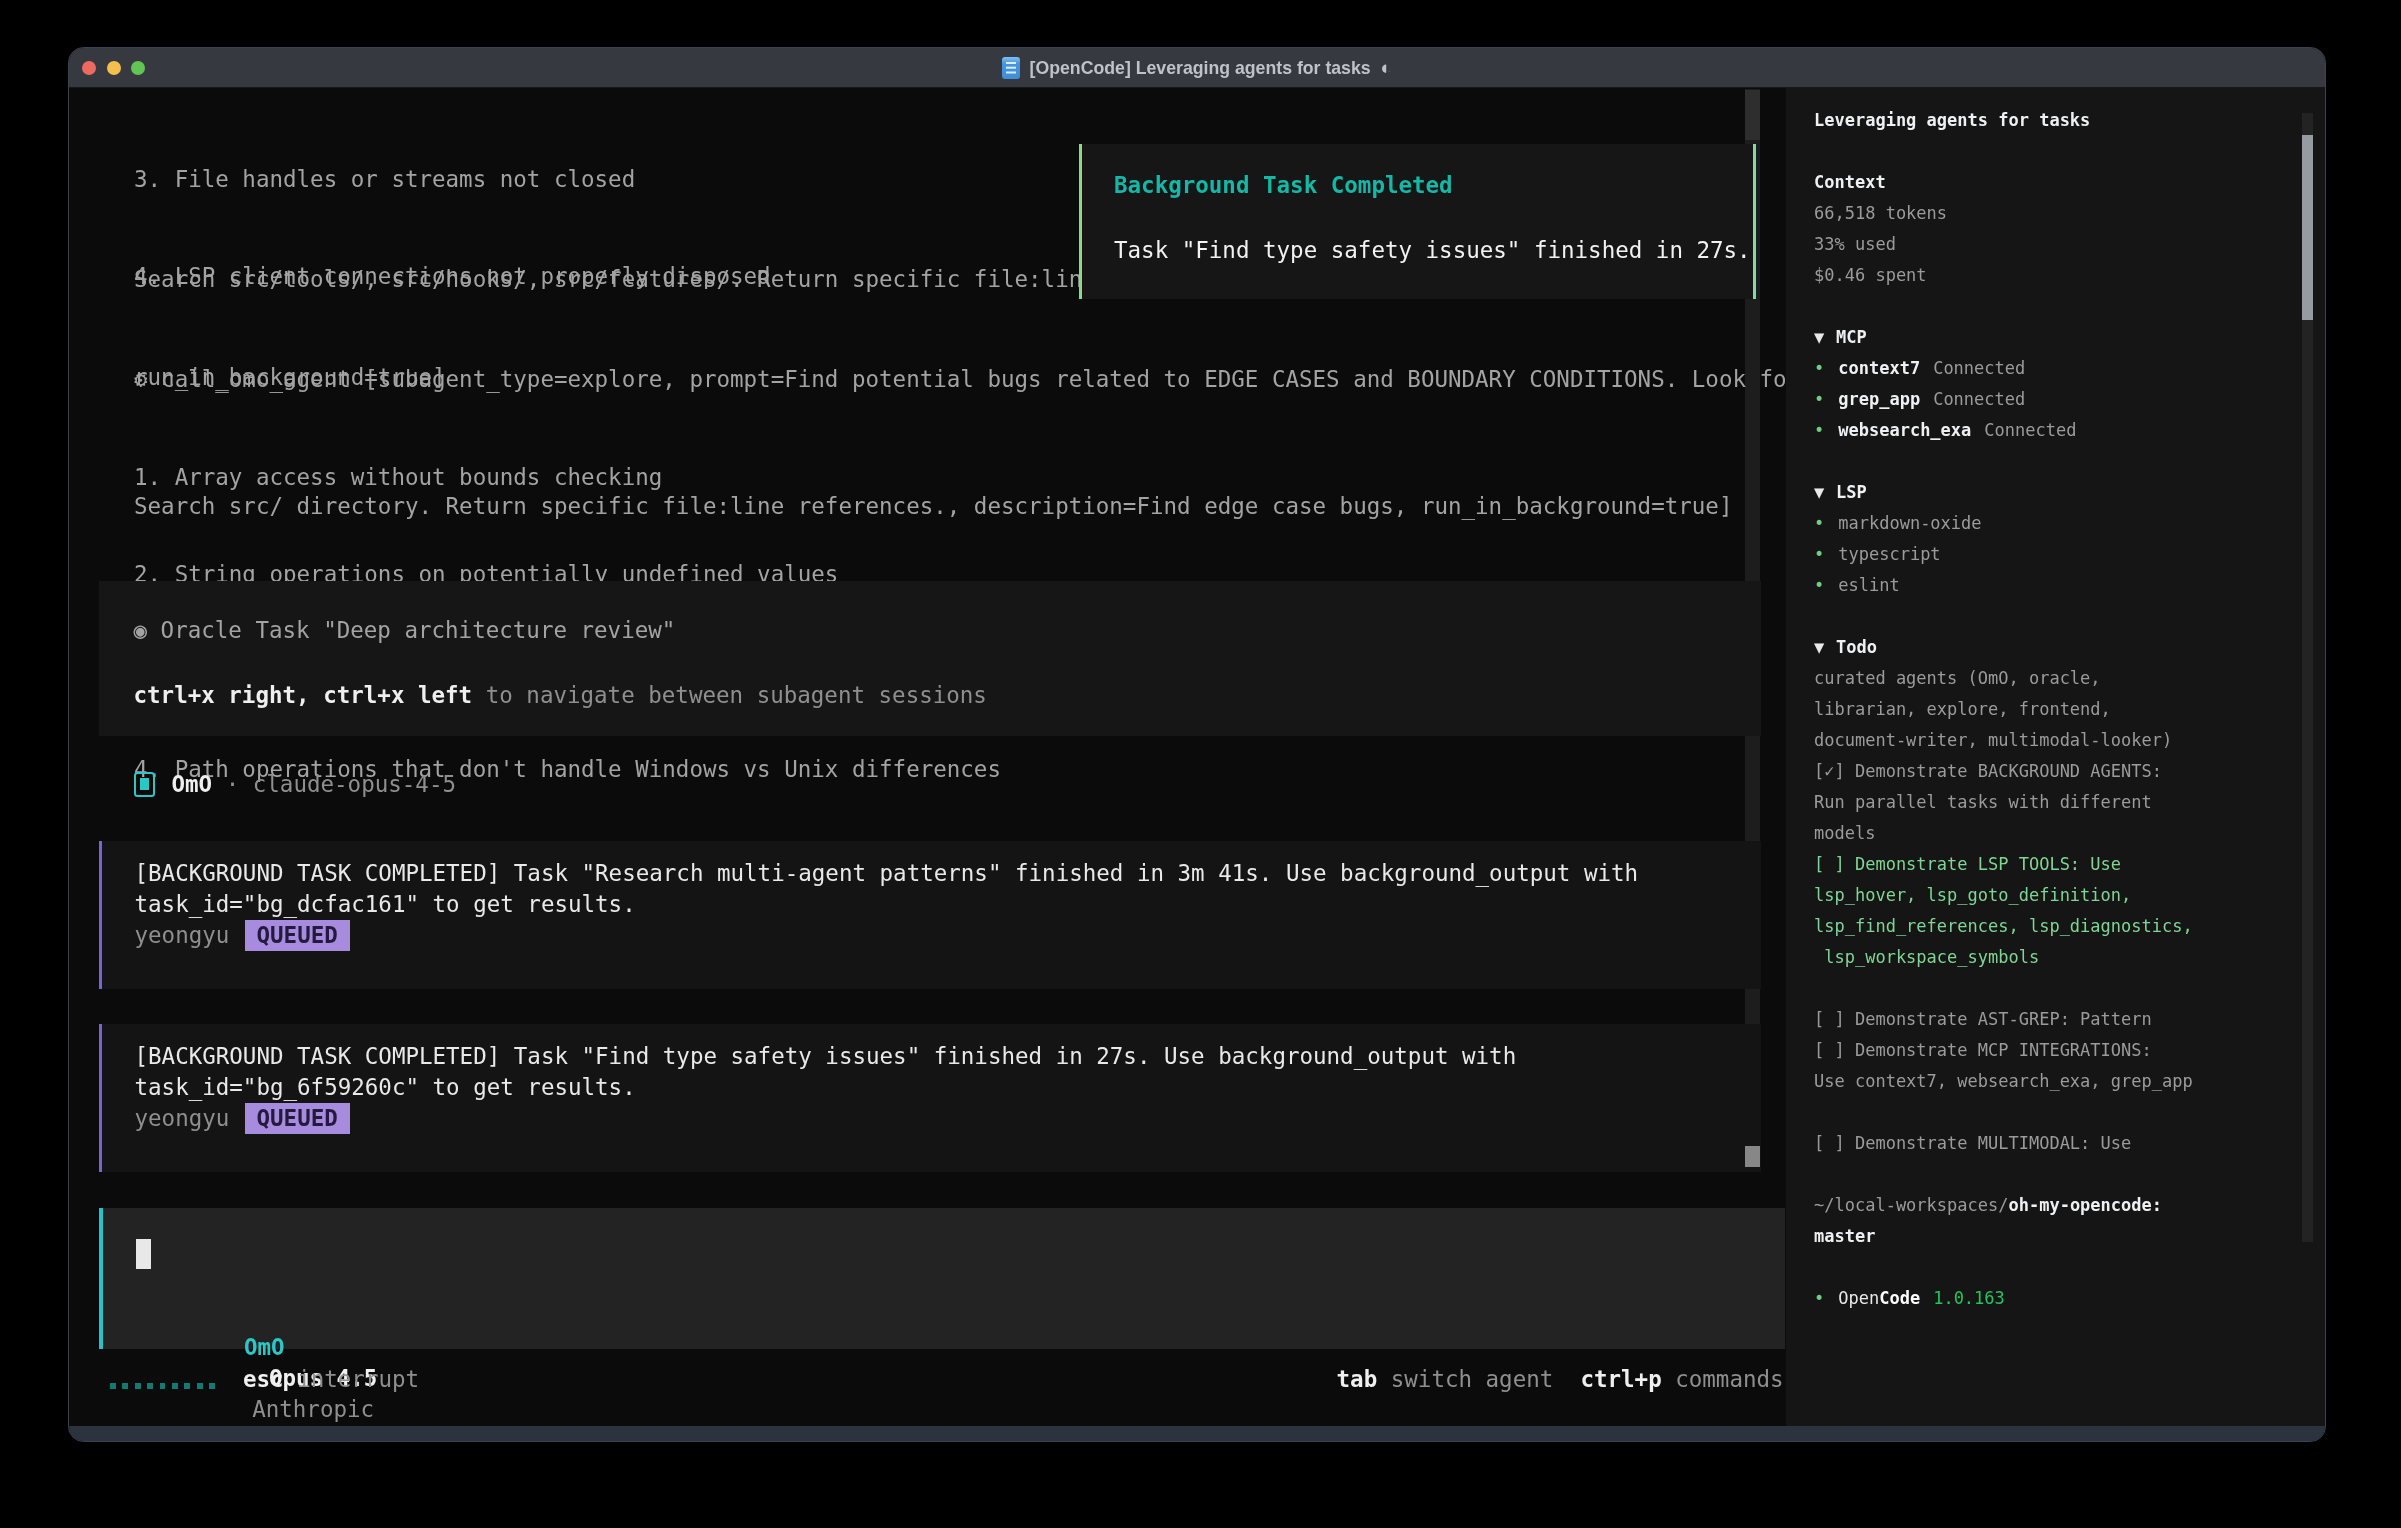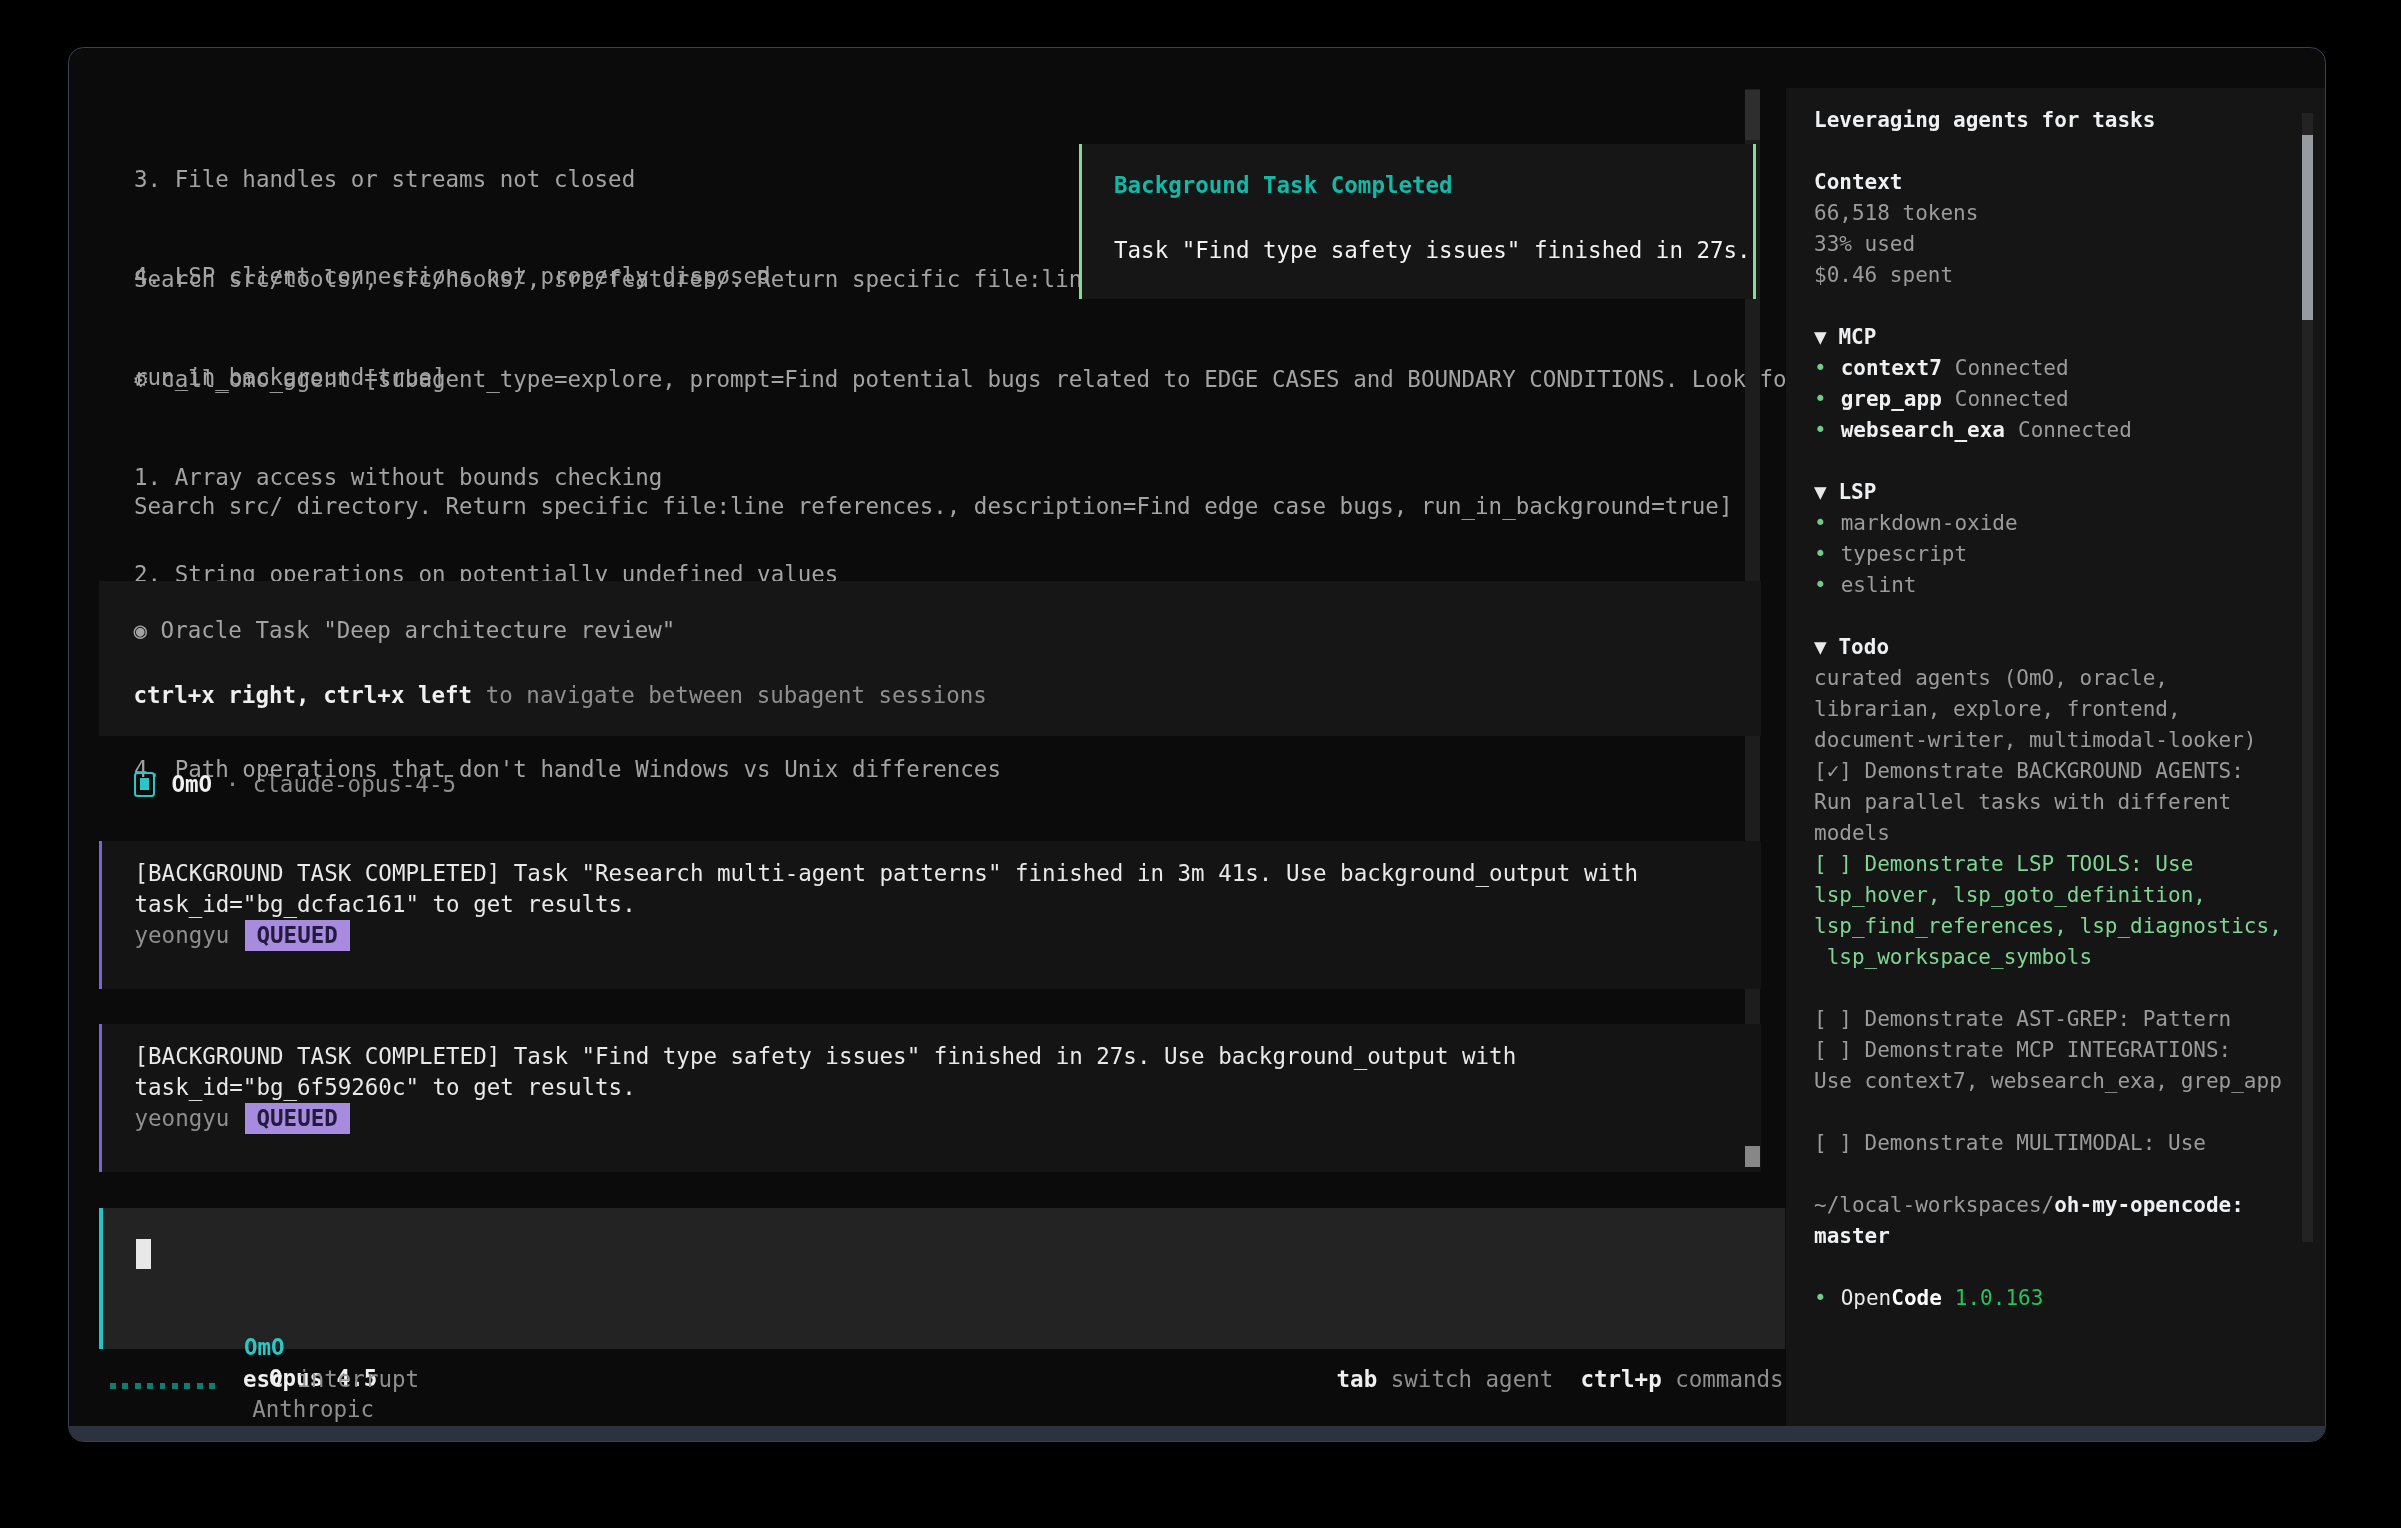--- a/index.html
+++ b/index.html
@@ -101,21 +101,21 @@
   
   .statusbar { position:absolute; left:0; top:1275px; width:1717px; height:32.5px; }
   .spinner { position:absolute; left:41px; top:19.5px; display:flex; gap:6.5px; }
   .spinner i { width:5.9px; height:6.5px; background:#117a72; display:block; }
   .esc-group { position:absolute; left:174px; top:0; line-height:32.5px; white-space:pre; }
   .right-group { position:absolute; right:2.4px; top:0; line-height:32.5px; white-space:pre; }
 
   
   .sidebar {
     position:absolute; left:1717px; top:40px; width:542px; height:1340px;
-    background:#151515; font-size:21px; line-height:31px; color:#9b9b9b;
+    background:#151515; font-size:17px; line-height:31px; color:#9b9b9b;
     padding:16.5px 0 0 28px;
   }
   .sb-line { white-space:pre; height:31px; }
   .sb-gap { height:31px; }
   .sb-title { color:#eef0f2; font-weight:bold; }
   .tri { color:#e9e9e9; font-weight:bold; margin-right:11.8px; }
   .bullet { color:#6fce83; margin-right:14px; }
   .name-b { color:#eef0f2; font-weight:bold; margin-right:13px; }
   .t-done, .t-pending { color:#9b9b9b; }
   .t-active { color:#7fd694; }
@@ -130,20 +130,32 @@
   .sb-side-thumb { position:absolute; left:516px; top:47px; width:11.2px; height:185px; background:#969ba1; }
 
   
   .bottom-bar { position:absolute; left:0; bottom:0; width:100%; height:14.8px; background:#2c333f; }
 </style>
 </head>
 <body>
 
 <div class="window">
 
+  <div class="titlebar">
+    <div class="traffic">
+      <span class="tl red"></span>
+      <span class="tl yellow"></span>
+      <span class="tl green"></span>
+    </div>
+    <div class="title-center">
+      <span class="doc-icon"></span>
+      <span>[OpenCode] Leveraging agents for tasks</span>
+      <span class="title-badge">◐</span>
+    </div>
+  </div>
 
   <div class="main">
 
     <div class="sb-main-track"></div>
     <div class="sb-main-top"></div>
 
     <div class="blk lh" style="left:65px; top:9.5px;">
       <div>3. File handles or streams not closed</div>
       <div>4. LSP client connections not properly disposed</div>
     </div>

